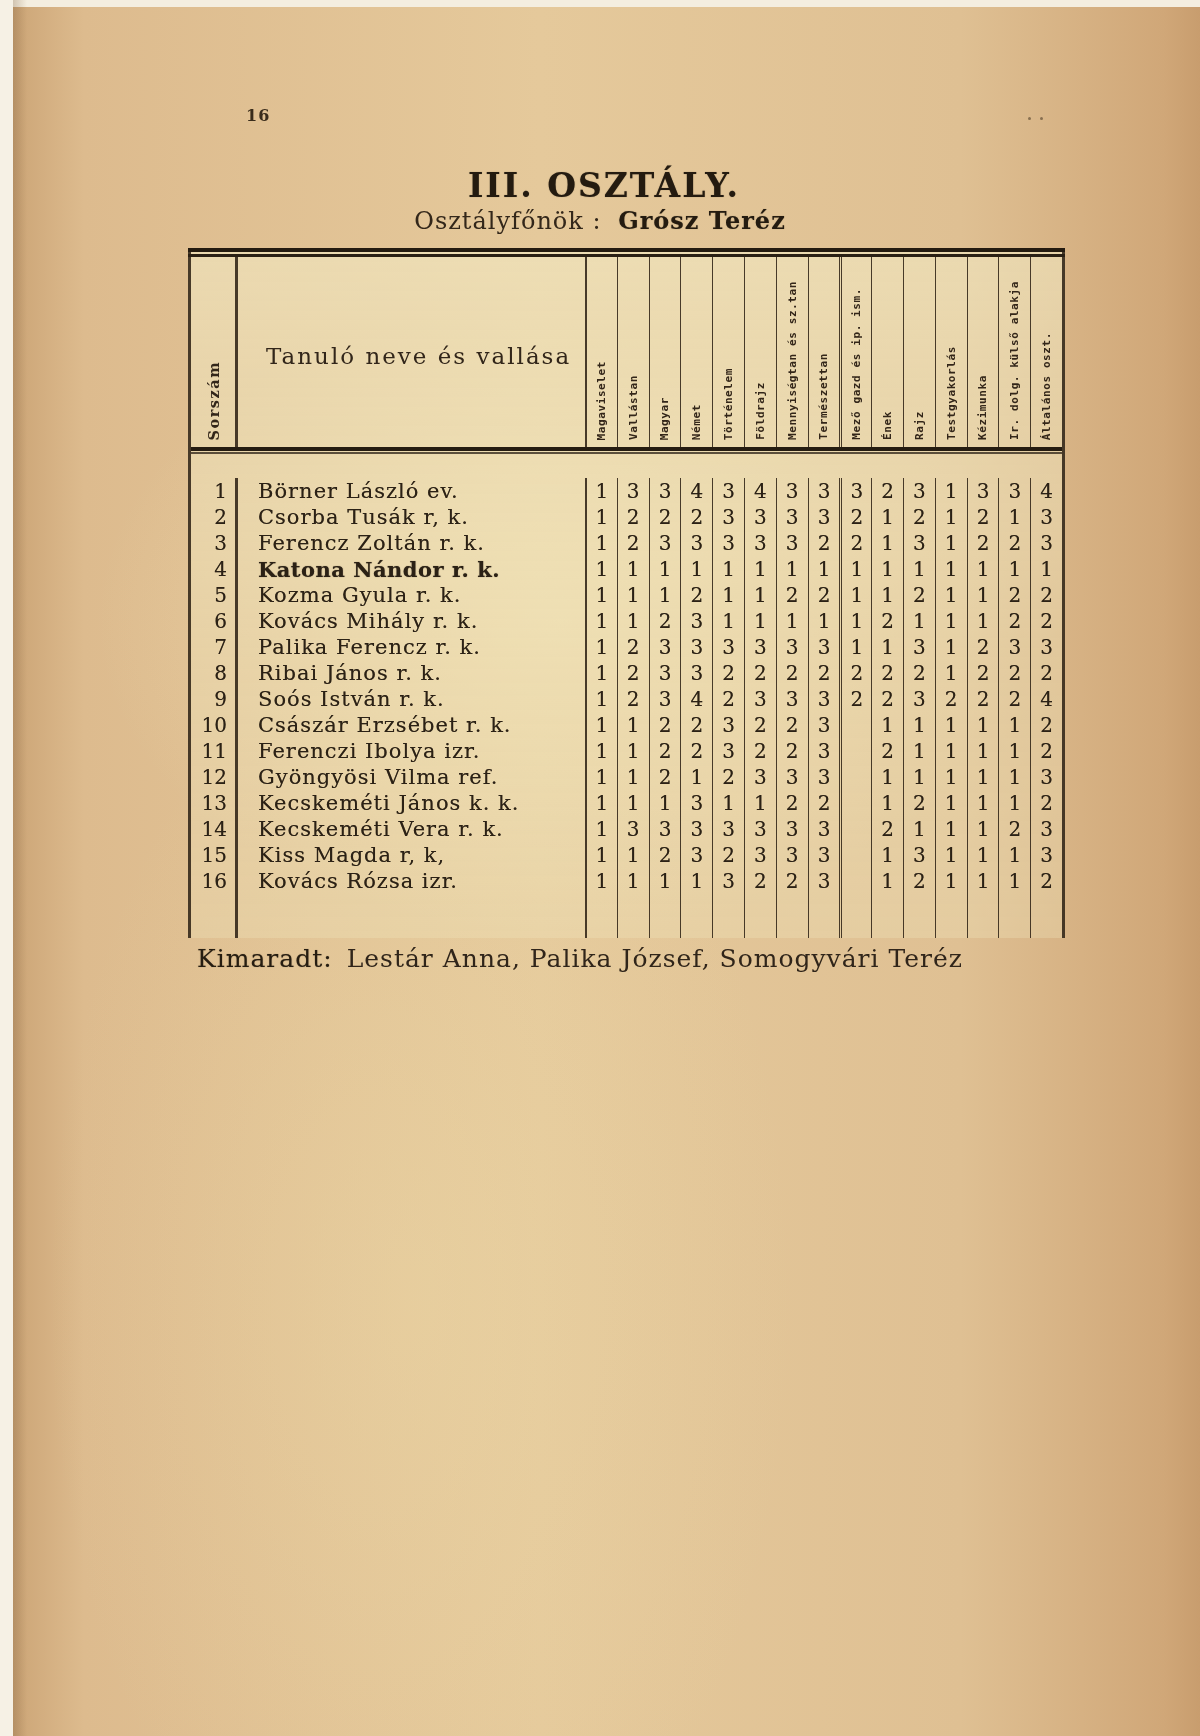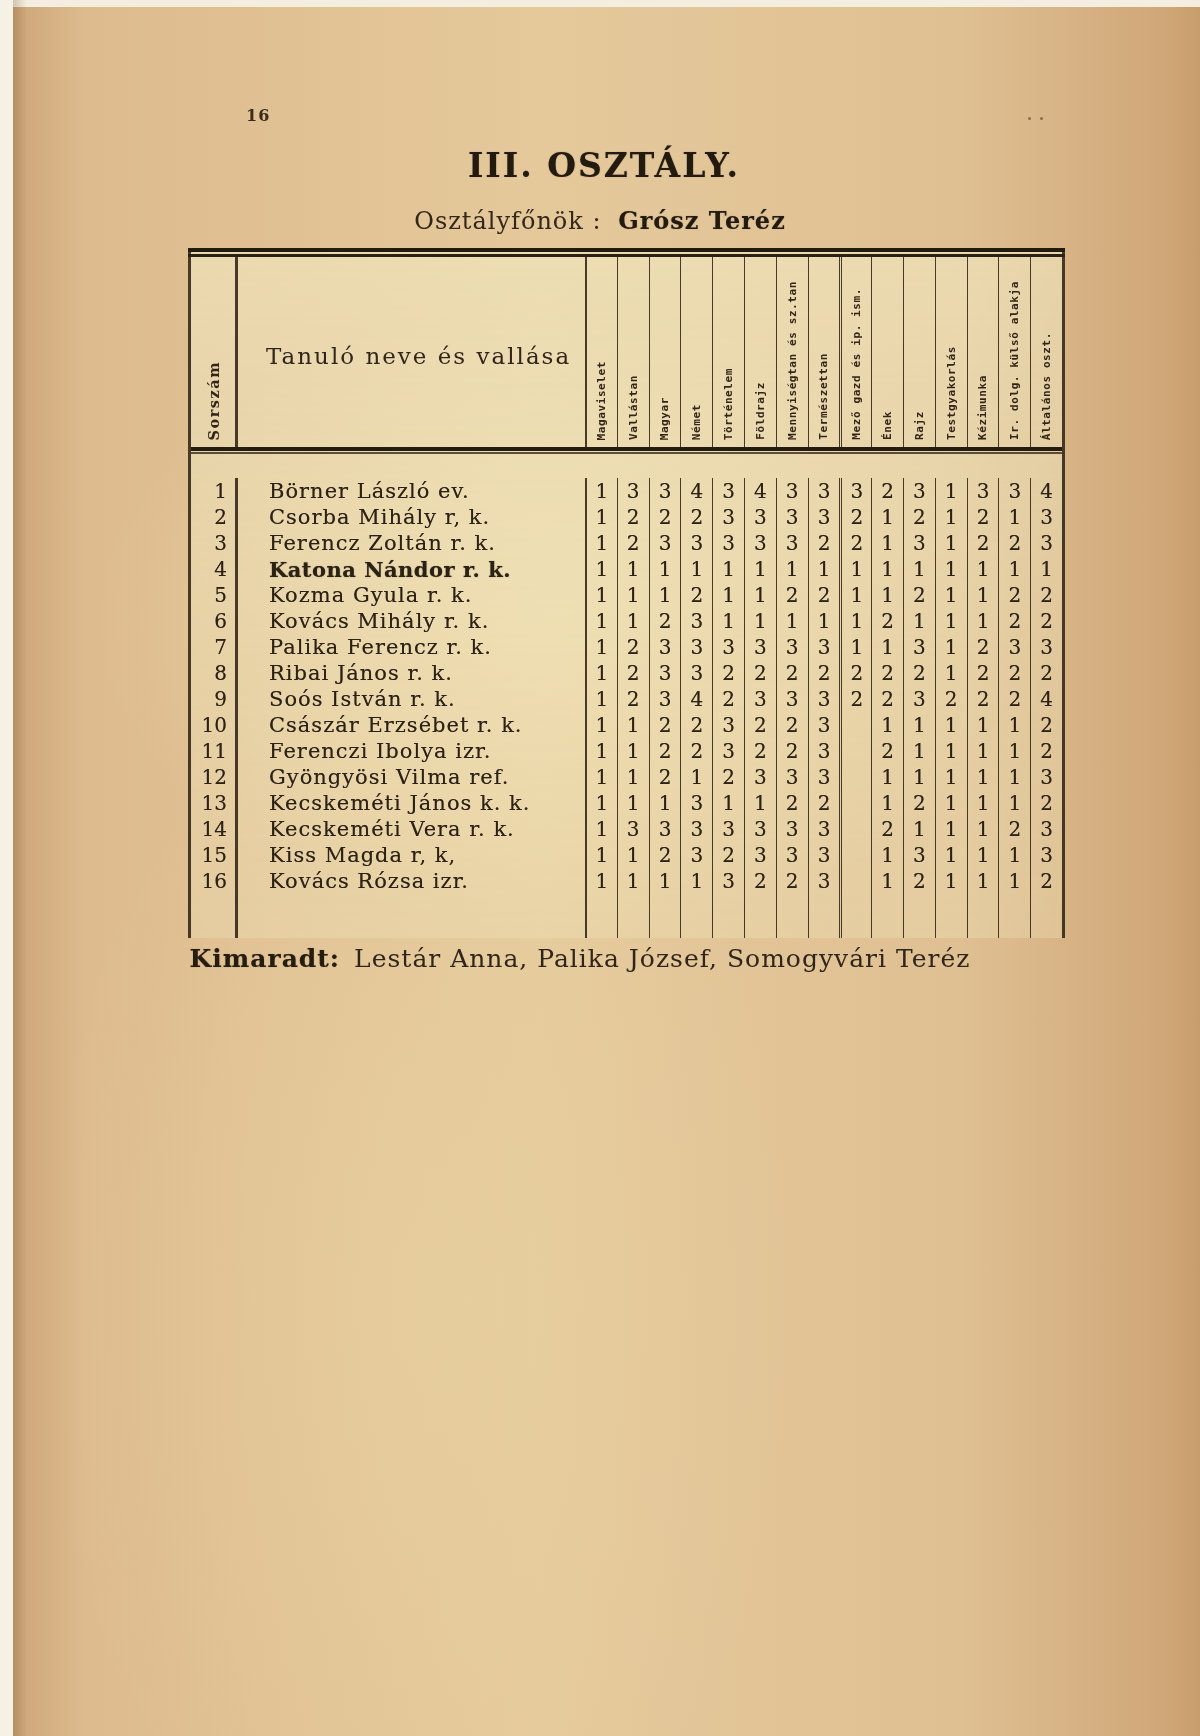--- a/index.html
+++ b/index.html
@@ -25,21 +25,21 @@
   .edge-left-shadow{ position:absolute; left:13px; top:0; width:14px; height:100%;
     background:linear-gradient(90deg, rgba(118,88,55,0.28), rgba(118,88,55,0)); }
   .specks{ position:absolute; left:1028px; top:116px; width:24px; height:6px; }
   .specks::before,.specks::after{ content:""; position:absolute; top:1px; width:3px; height:3px;
     border-radius:50%; background:rgba(70,52,32,0.55); }
   .specks::before{ left:0; } .specks::after{ left:12px; }
 
   .pagenum{ position:absolute; left:246px; top:106px; font-size:16px; font-weight:bold;
     letter-spacing:1px; color:#3a2c1b; }
 
-  .title{ position:absolute; left:0; top:146px; width:1200px; text-align:center;
+  .title{ position:absolute; left:0; top:166px; width:1200px; text-align:center;
     font-size:33px; font-weight:bold; letter-spacing:2px; color:#241b10;
     text-shadow:0 0 1px rgba(36,27,16,0.45);padding-left:8px; }
   .subtitle{ position:absolute; left:0; top:206px; width:1200px; text-align:center;
     font-size:24px; color:#33271a; letter-spacing:1px; }
   .subtitle .teacher{ font-weight:bold; color:#241b10; margin-left:8px;
     text-shadow:0 0 1px rgba(36,27,16,0.4); }
 
   
   .twrap{
     position:absolute; left:188px; top:248px; width:877px;
@@ -67,29 +67,29 @@
 
   .col-name{ border-left:3px solid var(--line); }
   .g{  border-left:1.4px solid var(--line); }
   .g0{ border-left:2.2px solid var(--line); }
   .g8{ border-left:3px double var(--line); }
 
   .tbody{ padding-top:24px; }
   .trow{ height:26px; }
   .cell{ display:flex; align-items:center; overflow:visible; }
   .cell.num{ justify-content:flex-end; padding-right:8px; font-size:20px; }
-  .cell.name{ padding-left:31px; font-size:21px; letter-spacing:1px; white-space:nowrap; }
+  .cell.name{ padding-left:20px; font-size:21px; letter-spacing:1px; white-space:nowrap; }
   .cell.grade{ justify-content:center; font-size:20px; }
   .trow, .cell{ text-shadow:0 0 0.5px rgba(43,33,21,0.5); }
   .boldrow .name{ font-weight:bold; letter-spacing:0.5px; text-shadow:0 0 1px rgba(36,27,16,0.6);text-align:center; }
   .tail{ height:44px; }
 
   .footer{ position:absolute; left:0; top:944px; width:1160px; text-align:center;
     font-size:25px; letter-spacing:1px; color:#30251a; }
-  .footer .fbold{ font-weight:bold; margin-right:14px; color:#261d11;
+  .footer .fbold{ font-weight:normal; margin-right:14px; color:#261d11;
     text-shadow:0 0 1px rgba(36,27,16,0.45); }
 </style>
 </head>
 <body>
 
 <div class="page">
   <div class="edge-top"></div>
   <div class="edge-left"></div>
   <div class="edge-left-shadow"></div>
   <div class="specks"></div>
@@ -174,21 +174,21 @@
           <div class="cell grade g8">3</div>
           <div class="cell grade g">2</div>
           <div class="cell grade g">3</div>
           <div class="cell grade g">1</div>
           <div class="cell grade g">3</div>
           <div class="cell grade g">3</div>
           <div class="cell grade g">4</div>
         </div>
         <div class="trow">
           <div class="cell num">2</div>
-          <div class="cell name col-name">Csorba Mihály r, k.</div>
+          <div class="cell name col-name">Csorba Tusák r, k.</div>
           <div class="cell grade g0">1</div>
           <div class="cell grade g">2</div>
           <div class="cell grade g">2</div>
           <div class="cell grade g">2</div>
           <div class="cell grade g">3</div>
           <div class="cell grade g">3</div>
           <div class="cell grade g">3</div>
           <div class="cell grade g">3</div>
           <div class="cell grade g8">2</div>
           <div class="cell grade g">1</div>

